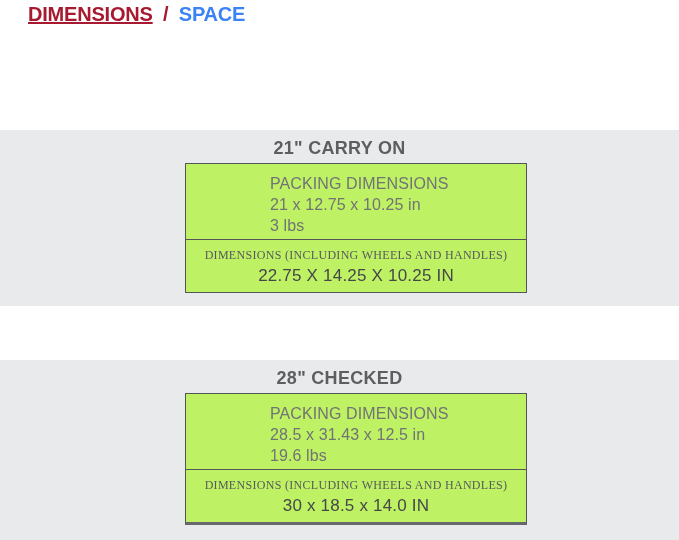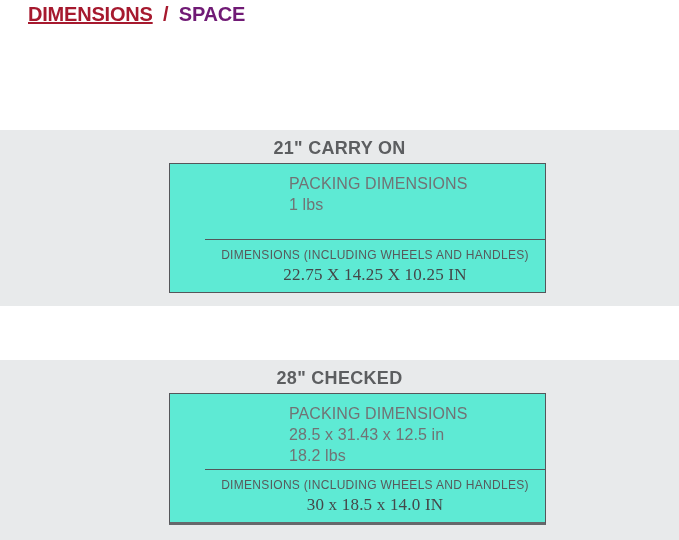--- a/index.html
+++ b/index.html
@@ -17,21 +17,21 @@
     position: absolute;
     top: 3px;
     left: 28px;
     font-size: 20px;
     font-weight: 700;
     letter-spacing: -0.2px;
     white-space: nowrap;
   }
   .hdr-red   { color: #A6192E; text-decoration: underline; }
   .hdr-sep   { color: #A6192E; margin: 0 5px; }
-  .hdr-dark  { color: #701a75; }
+  .hdr-dark  { color: #3b82f6; }
 
   
   .band {
     position: absolute;
     left: 0;
     width: 679px;
     background: #E8EAEB;
   }
   .band-carryon { top: 130px; height: 176px; }
   .band-checked { top: 360px; height: 180px; }
@@ -41,26 +41,25 @@
     font-size: 18px;
     font-weight: 700;
     color: #5C5E60;
     padding-top: 8px;
     letter-spacing: 0.3px;
   }
 
   
   .spec-table {
     position: absolute;
-    left: 169px;
+    left: 185px;
     top: 33px;
     width: 340px;
     border: 1px solid #55565A;
-    background: #5eead4;
-    padding-left: 35px;
+    background: #bef264;
   }
   .spec-table.thick-bottom {
     border-bottom: 3px solid #66686B;
   }
 
   .row-packing {
     box-sizing: border-box;
     height: 75px;
     padding-left: 84px;
     padding-top: 9px;
@@ -74,58 +73,59 @@
     box-sizing: border-box;
     border-top: 1px solid #55565A;
     height: 53px;
     text-align: center;
     padding-top: 8px;
   }
   .overall-heading {
     font-size: 12px;
     letter-spacing: 0.3px;
     color: #58595B;
+    font-family: Liberation Serif, serif;
   }
   .overall-size {
     font-size: 17px;
     margin-top: 3px;
     color: #454749;
     letter-spacing: 0.2px;
-    font-family: Liberation Serif, serif;
   }
 </style>
 </head>
 <body>
 
 <div class="page-header">
   <span class="hdr-red">DIMENSIONS</span>
   <span class="hdr-sep">/</span>
   <span class="hdr-dark">SPACE</span>
 </div>
 
 <section class="band band-carryon">
   <div class="band-title">21" CARRY ON</div>
   <div class="spec-table">
     <div class="row-packing">
       <div>PACKING DIMENSIONS</div>
-      <div>1 lbs</div>
+      <div>21 x 12.75 x 10.25 in</div>
+      <div>3 lbs</div>
     </div>
     <div class="row-overall">
       <div class="overall-heading">DIMENSIONS (INCLUDING WHEELS AND HANDLES)</div>
       <div class="overall-size">22.75 X 14.25 X 10.25 IN</div>
     </div>
   </div>
 </section>
 
 <section class="band band-checked">
   <div class="band-title">28" CHECKED</div>
   <div class="spec-table thick-bottom">
     <div class="row-packing">
       <div>PACKING DIMENSIONS</div>
       <div>28.5 x 31.43 x 12.5 in</div>
-      <div>18.2 lbs</div>
+      <div>19.6 lbs</div>
     </div>
     <div class="row-overall">
       <div class="overall-heading">DIMENSIONS (INCLUDING WHEELS AND HANDLES)</div>
       <div class="overall-size">30 x 18.5 x 14.0 IN</div>
     </div>
   </div>
 </section>
 
 </body></html>

